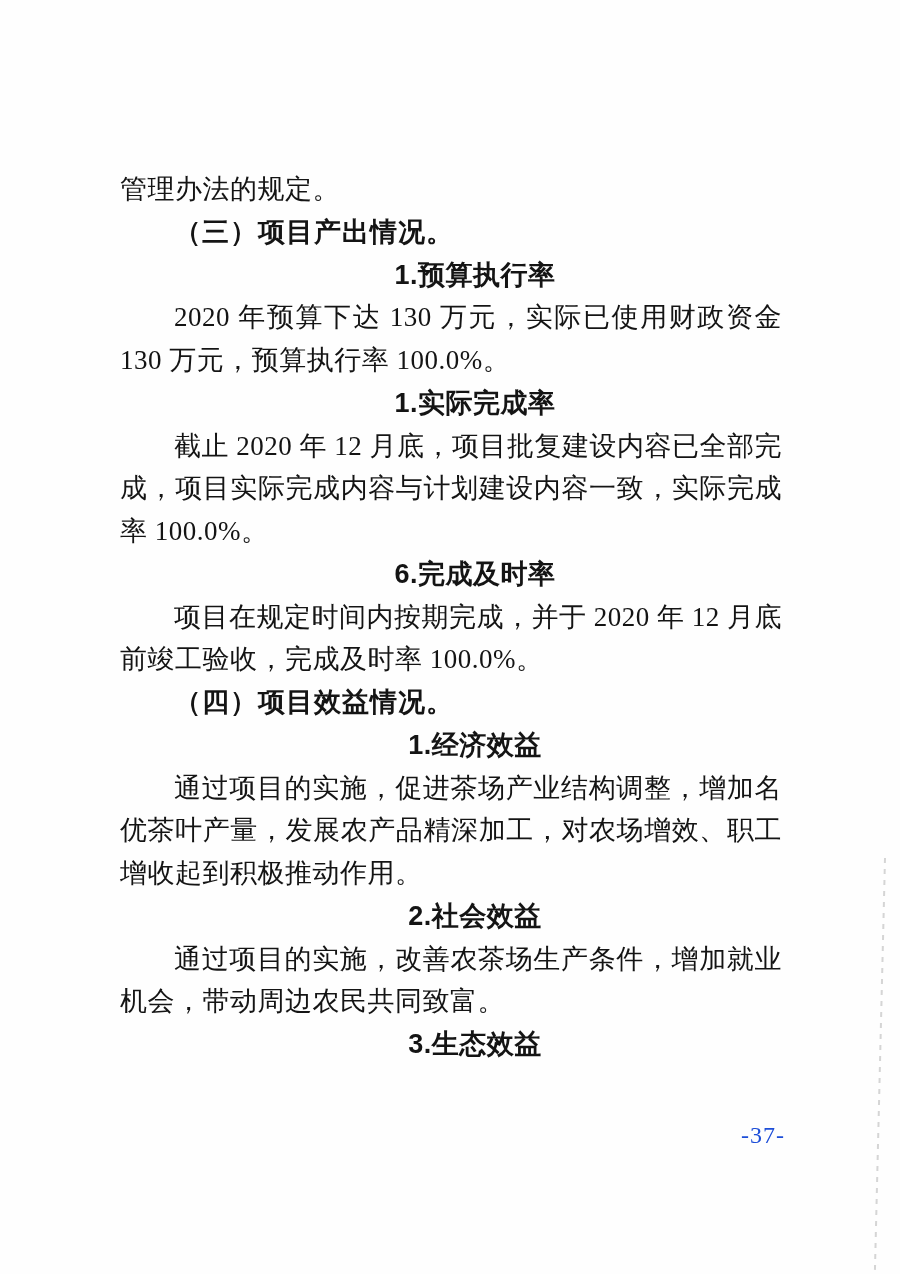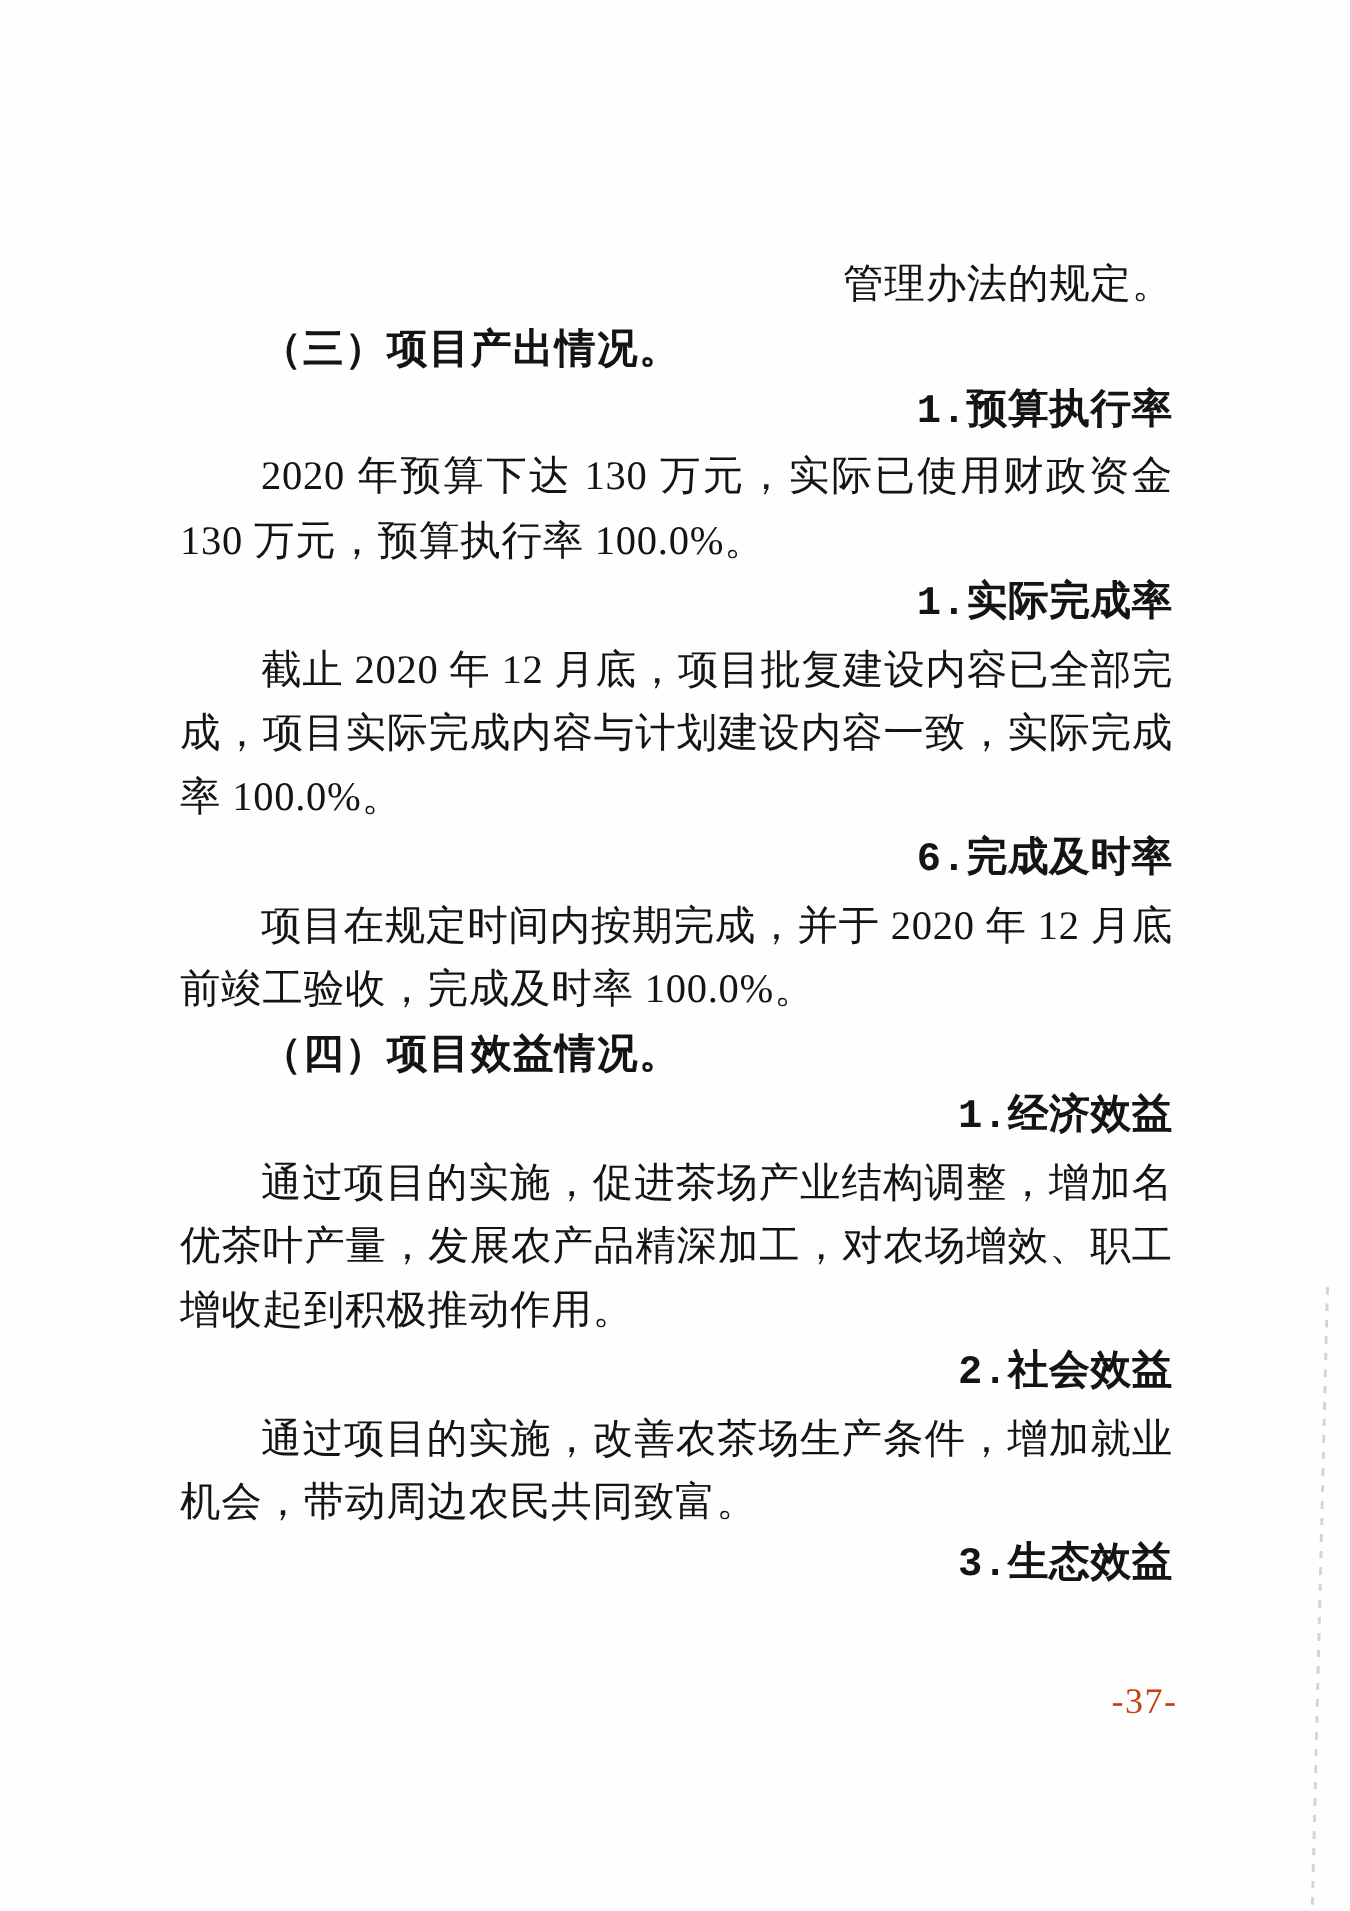--- a/index.html
+++ b/index.html
@@ -28,48 +28,48 @@
     letter-spacing: 0.5px;
   }
   .content p, .content h3, .content h4 {
     margin: 0;
     padding: 0;
     font-size: 27px;
     line-height: 42.75px;
   }
   .blk-continuation {
     text-indent: 0;
-    text-align: right;
+    text-align: left;
   }
   .blk-paragraph {
     text-indent: 2em;
   }
   .blk-section-heading {
     text-indent: 2em;
     font-family: Liberation Sans, sans-serif;
     font-weight: 700;
     text-align: left;
     letter-spacing: 1px;
   }
   .blk-sub-heading {
     text-indent: 1.78em;
-    font-family: Liberation Mono, monospace;
+    font-family: Liberation Sans, sans-serif;
     font-weight: 700;
-    text-align: right;
+    text-align: center;
     letter-spacing: 0.5px;
   }
   .page-number {
     position: absolute;
     left: 733px;
     top: 1122px;
     width: 60px;
     text-align: center;
     font-size: 24px;
     letter-spacing: 1px;
-    color: #c2410c;
+    color: #1d4ed8;
     font-family: "Liberation Serif", "DejaVu Serif", serif;
   }
   .scan-artifact-line {
     position: absolute;
     left: 884px;
     top: 858px;
     width: 2px;
     height: 412px;
     background: repeating-linear-gradient(
       to bottom,

